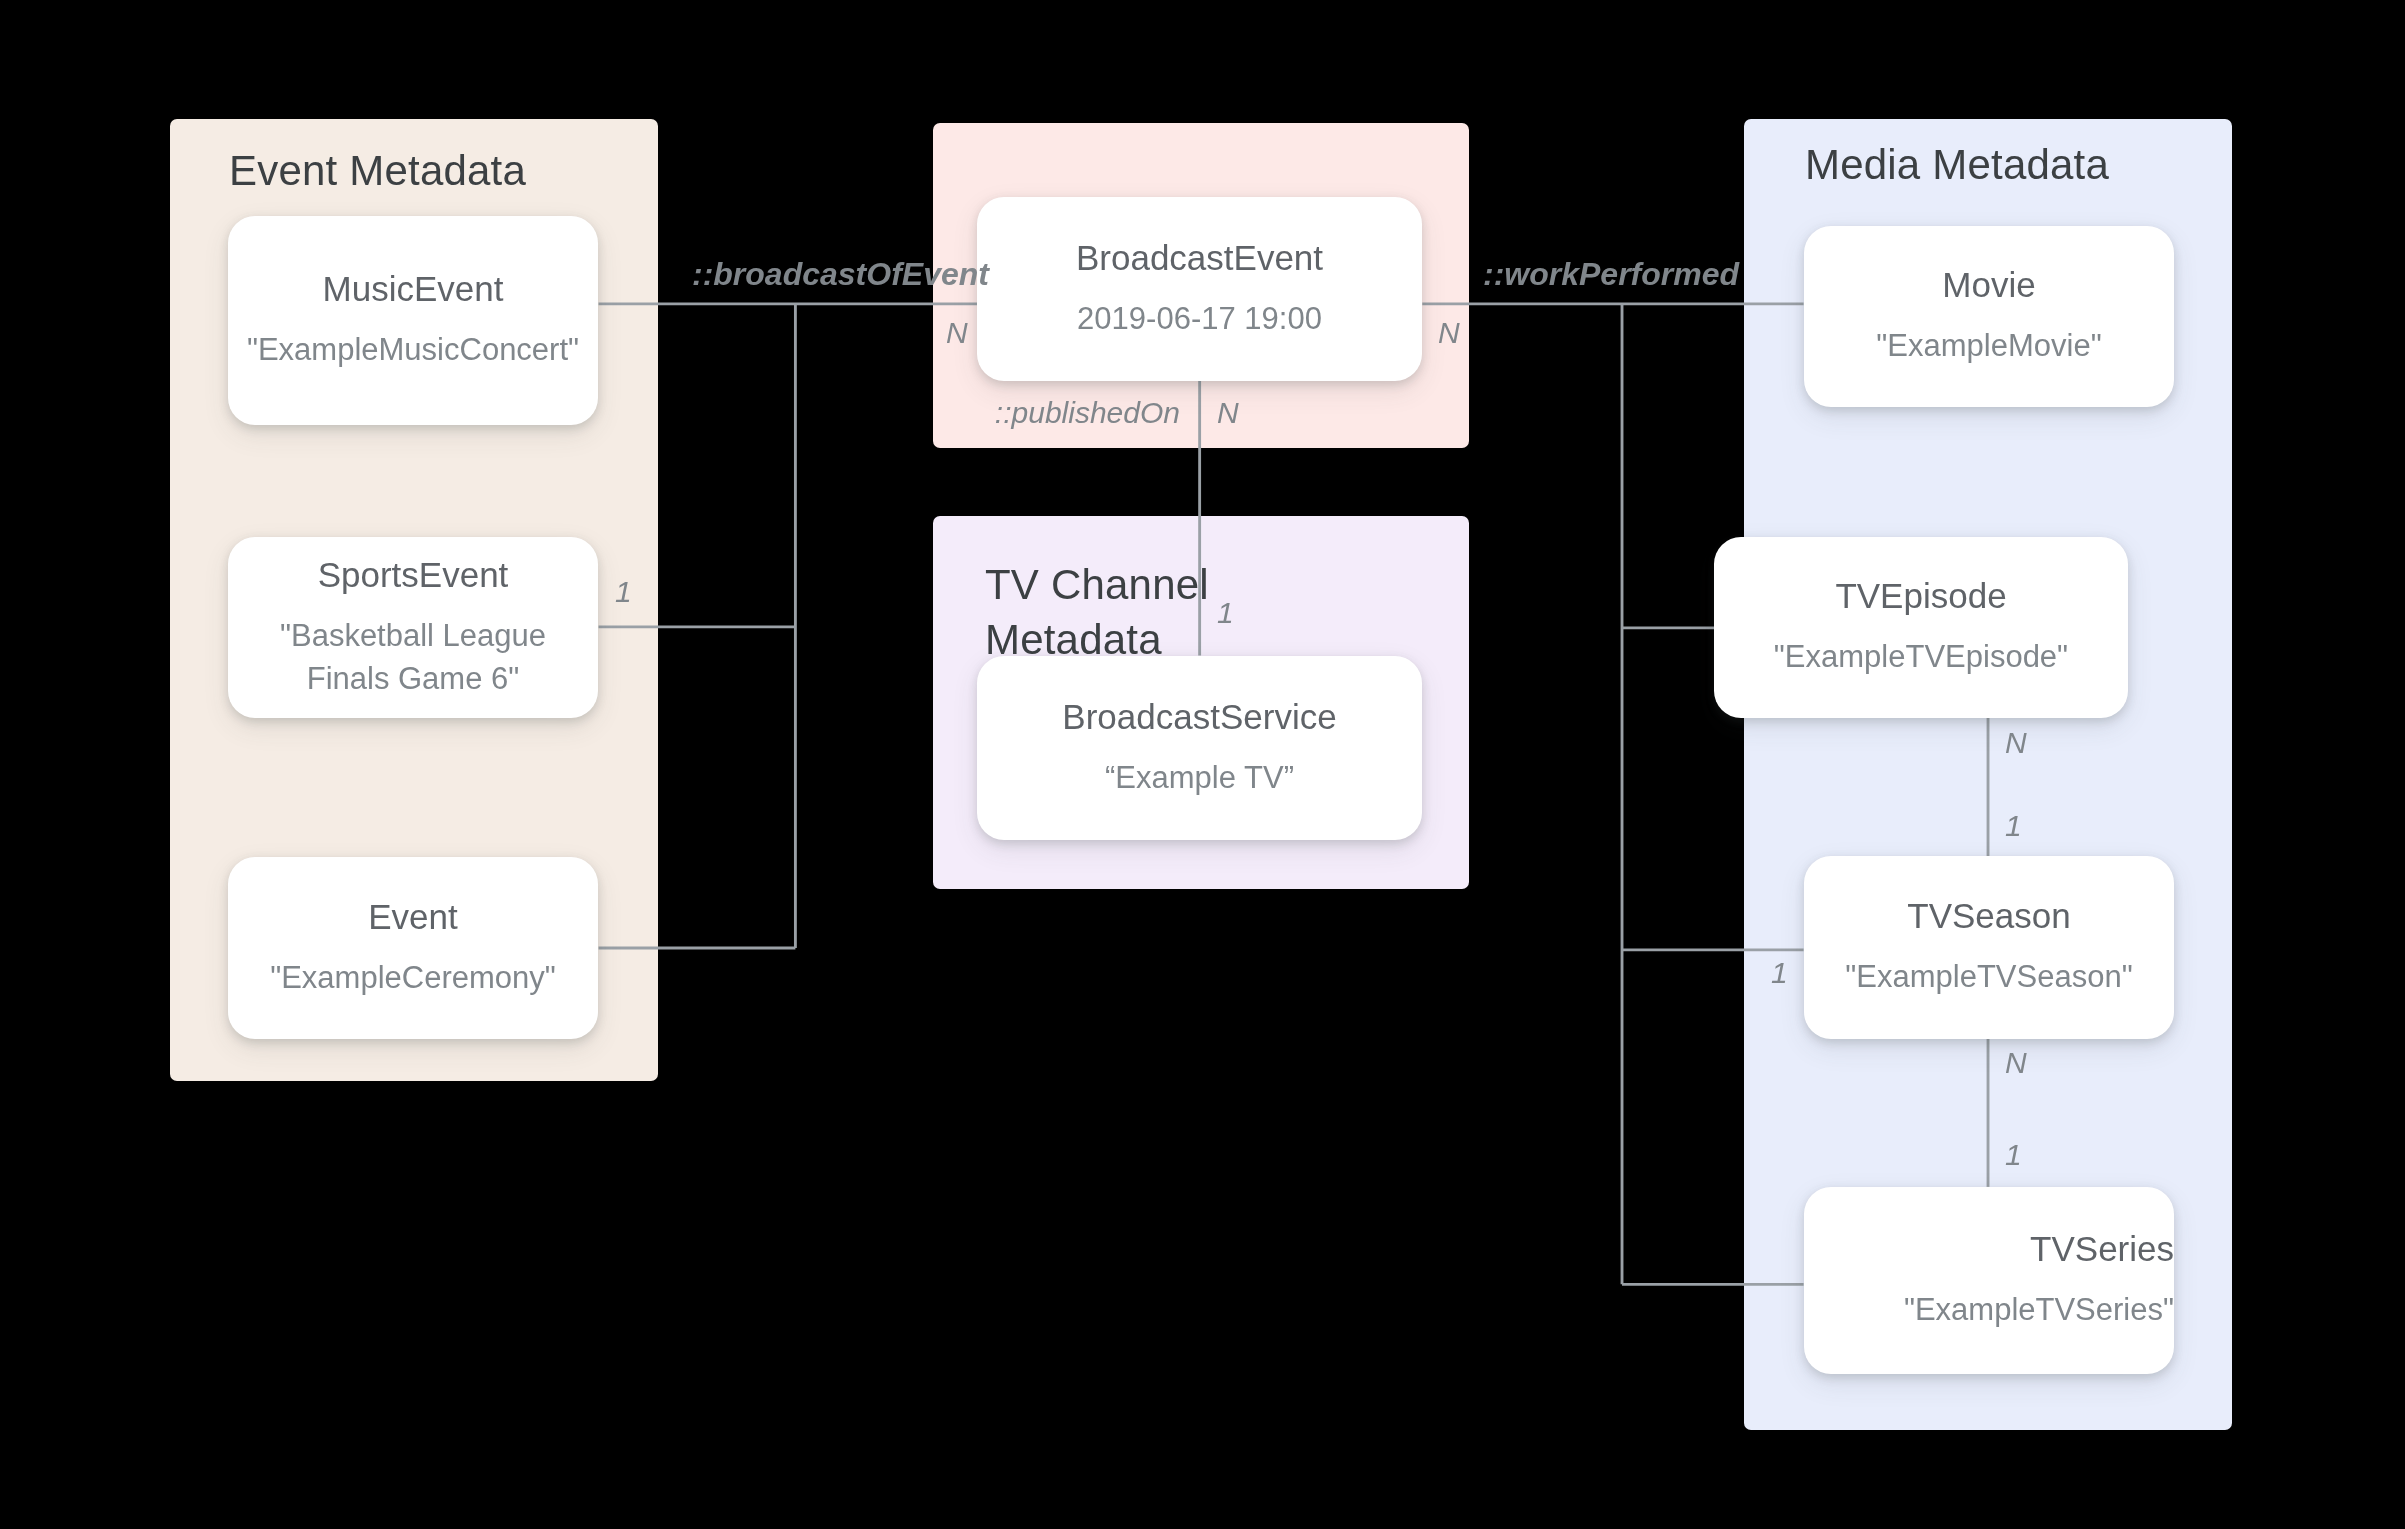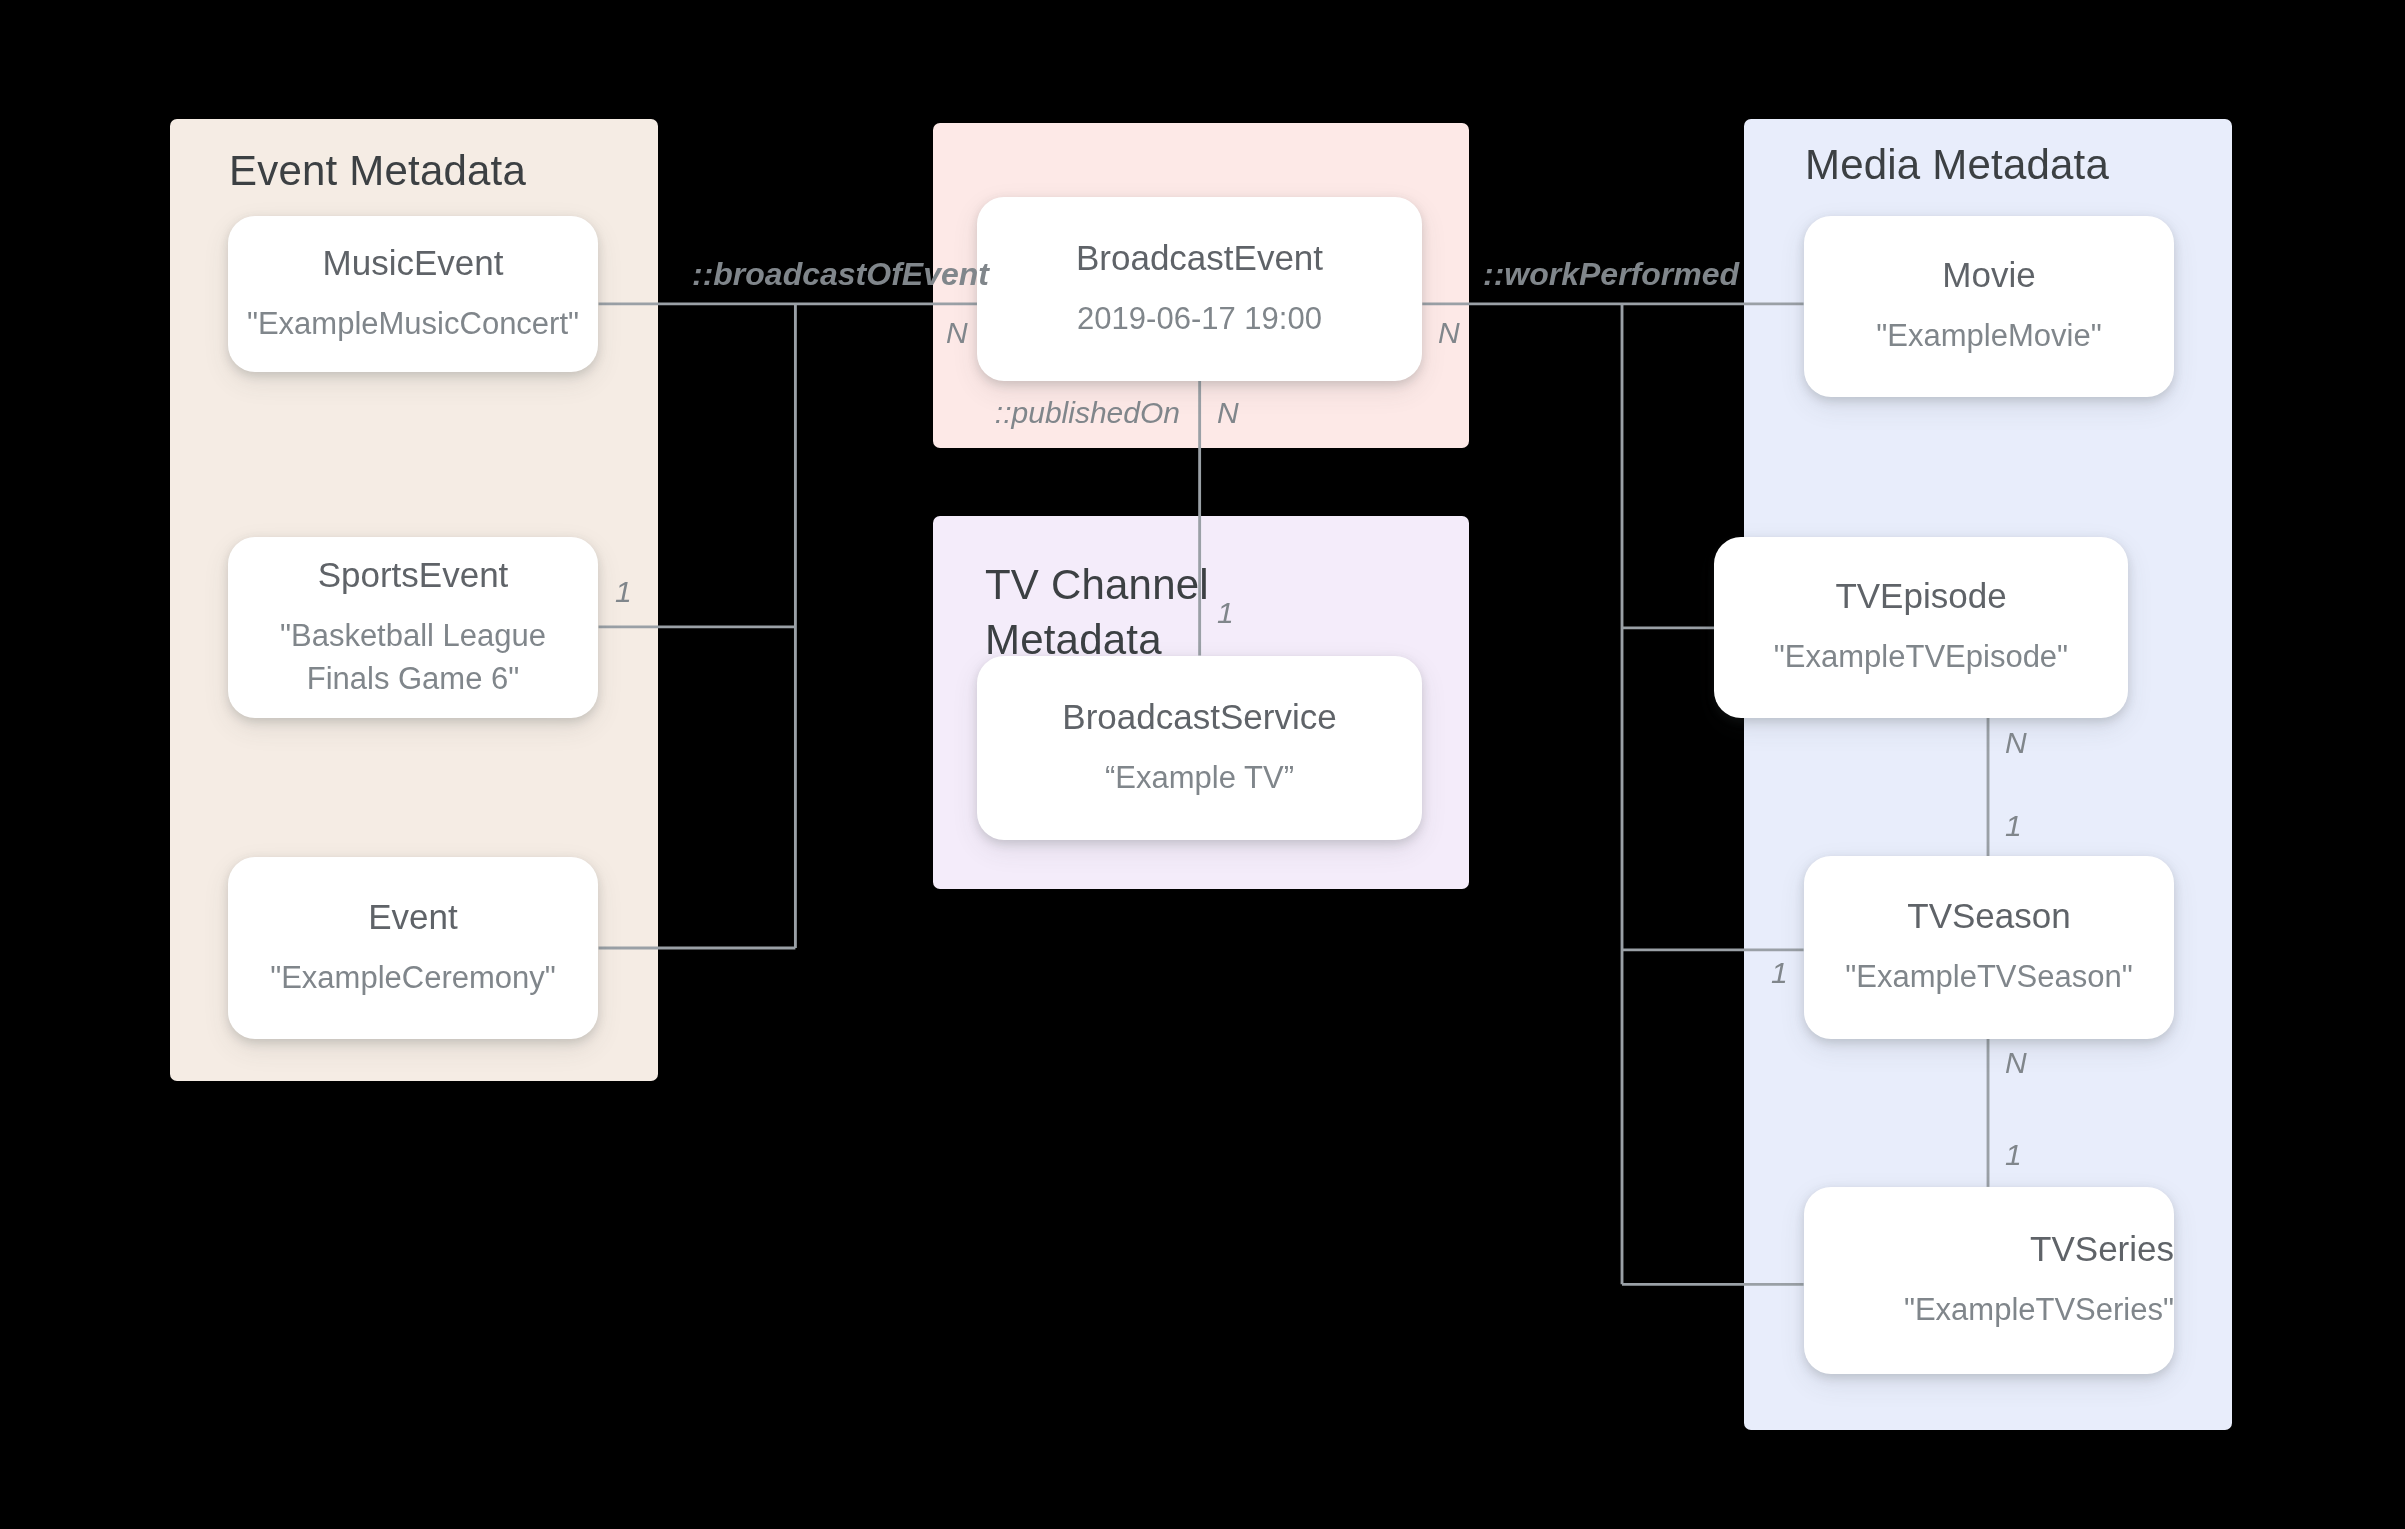--- a/index.html
+++ b/index.html
@@ -59,26 +59,26 @@
     display: flex;
     flex-direction: column;
     align-items: center;
     justify-content: center;
     gap: 19px;
     text-align: center;
   }
   .node-title    { font-size: 35px; color: var(--node-title-text); }
   .node-subtitle { font-size: 31px; color: var(--node-subtitle-text); line-height: 1.4; max-width: 340px; }
 
-  .node-music    { left: 228px;  top: 216px;  width: 370px; height: 156px; }
+  .node-music    { left: 228px;  top: 216px;  width: 370px; height: 209px; }
   .node-sports   { left: 228px;  top: 537px;  width: 370px; height: 181px; }
   .node-event    { left: 228px;  top: 857px;  width: 370px; height: 182px; }
   .node-bevent   { left: 977px; top: 197px;  width: 445px; height: 184px; }
   .node-bservice { left: 977px; top: 656px;  width: 445px; height: 184px; }
-  .node-movie    { left: 1804px; top: 216px;  width: 370px; height: 181px; }
+  .node-movie    { left: 1804px; top: 226px;  width: 370px; height: 181px; }
   .node-episode  { left: 1714px; top: 537px;  width: 414px; height: 181px; }
   .node-season   { left: 1804px; top: 856px;  width: 370px; height: 183px; }
   .node-series   { left: 1804px; top: 1187px; width: 370px; height: 187px; align-items: flex-end; }
 
   
   .lbl {
     position: absolute;
     z-index: 4;
     font-style: italic;
     font-size: 30px;

